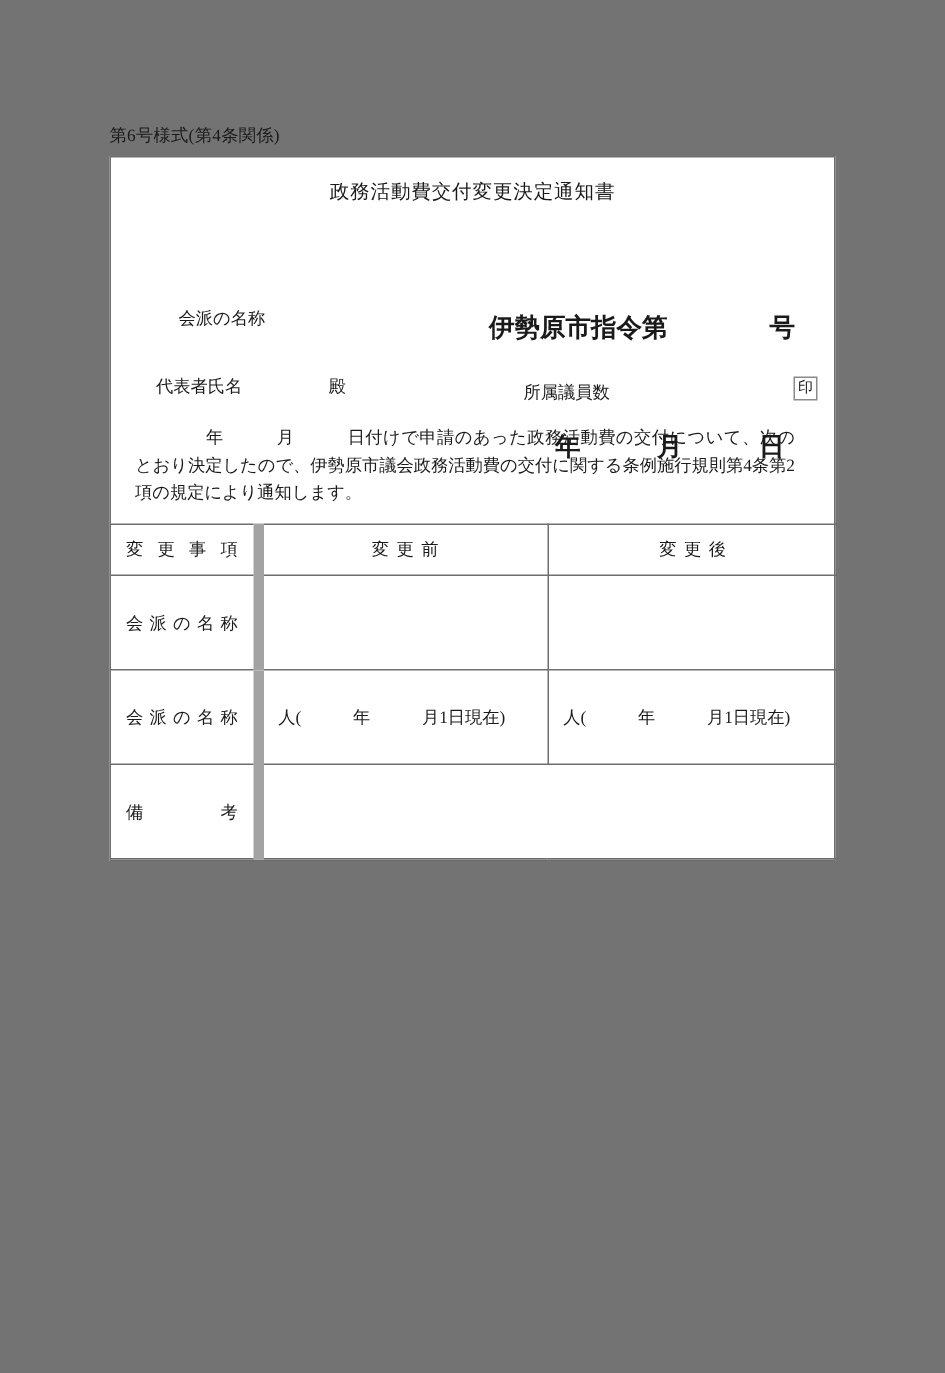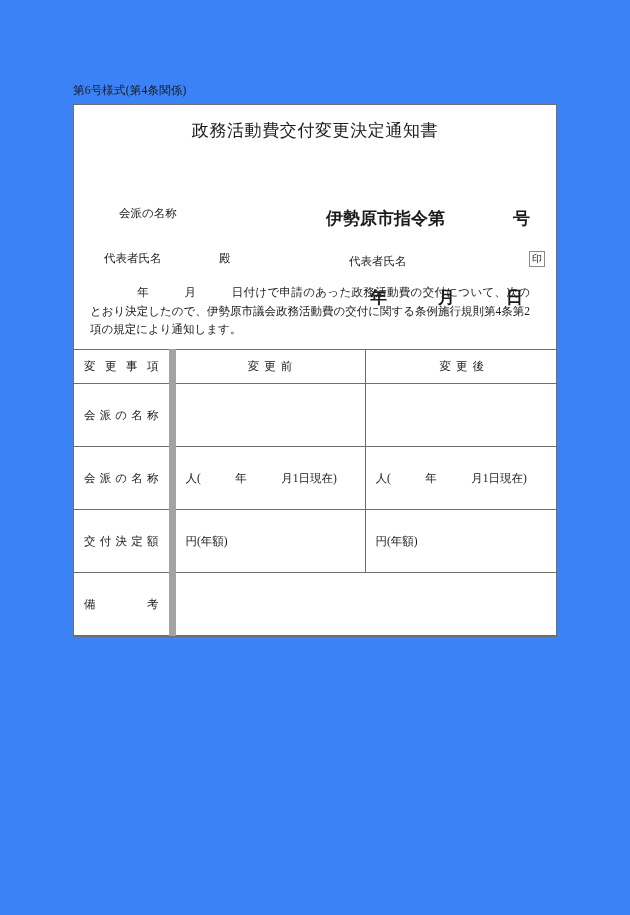--- a/index.html
+++ b/index.html
@@ -15,21 +15,21 @@
     font-family: "Liberation Serif", "DejaVu Serif", serif;
     color: #1a1a1a;
     -webkit-font-smoothing: antialiased;
   }
 
   .page {
     position: absolute;
     left: 0; top: 0;
     width: 630px;
     height: 915px;
-    background: #3b82f6;
+    background: #737373;
     overflow: hidden;
   }
 
   
   .form-no {
     position: absolute;
     left: 73px;
     top: 83px;
     font-size: 11.5px;
     letter-spacing: 0.2px;
@@ -53,21 +53,21 @@
     height: 244px;
     box-sizing: border-box;
   }
 
   .doc-title {
     position: absolute;
     top: 14px;
     left: 0;
     width: 100%;
     text-align: center;
-    font-size: 17px;
+    font-size: 13px;
     letter-spacing: 0.6px;
   }
 
   .issue-block {
     position: absolute;
     top: 48px;
     right: 26px;
     text-align: left;
     font-size: 17px;
     line-height: 1.55;
@@ -210,21 +210,21 @@
         <div>伊勢原市指令第　　　　号</div>
         <div class="issue-line-2">年　　　月　　　日</div>
       </div>
 
       <div class="addressee">
         <span>会派の名称</span>
         <span class="line2">代表者氏名　　　　　殿</span>
       </div>
 
       <div class="issuer">
-        <span class="issuer-name">代表者氏名</span>
+        <span class="issuer-name">所属議員数</span>
         <span class="seal-box">印</span>
       </div>
 
       <div class="body-text">　　　　年　　　月　　　日付けで申請のあった政務活動費の交付について、次のとおり決定したので、伊勢原市議会政務活動費の交付に関する条例施行規則第4条第2項の規定により通知します。</div>
 
     </div>
 
     <table class="change-table">
       <tbody>
         <tr class="head">
@@ -247,27 +247,20 @@
           </tr>
           <tr class="body-row">
             <td class="label">
               <span class="label-spread">会派の名称</span>
             </td>
             <td class="col-before"><span class="cell-center">人(　　　年　　　月1日現在)</span></td>
             <td class="col-after"><span class="cell-center">人(　　　年　　　月1日現在)</span></td>
           </tr>
           <tr class="body-row">
             <td class="label">
-              <span class="label-spread">交付決定額</span>
-            </td>
-            <td class="col-before"><span class="cell-right">円(年額)</span></td>
-            <td class="col-after"><span class="cell-right">円(年額)</span></td>
-          </tr>
-          <tr class="body-row">
-            <td class="label">
               <span class="label-spread">備考</span>
             </td>
             <td class="col-after" colspan="2"><span class="blank-cell"></span></td>
           </tr>
         </tbody>
     </table>
 
   </div>
 
 </div>

